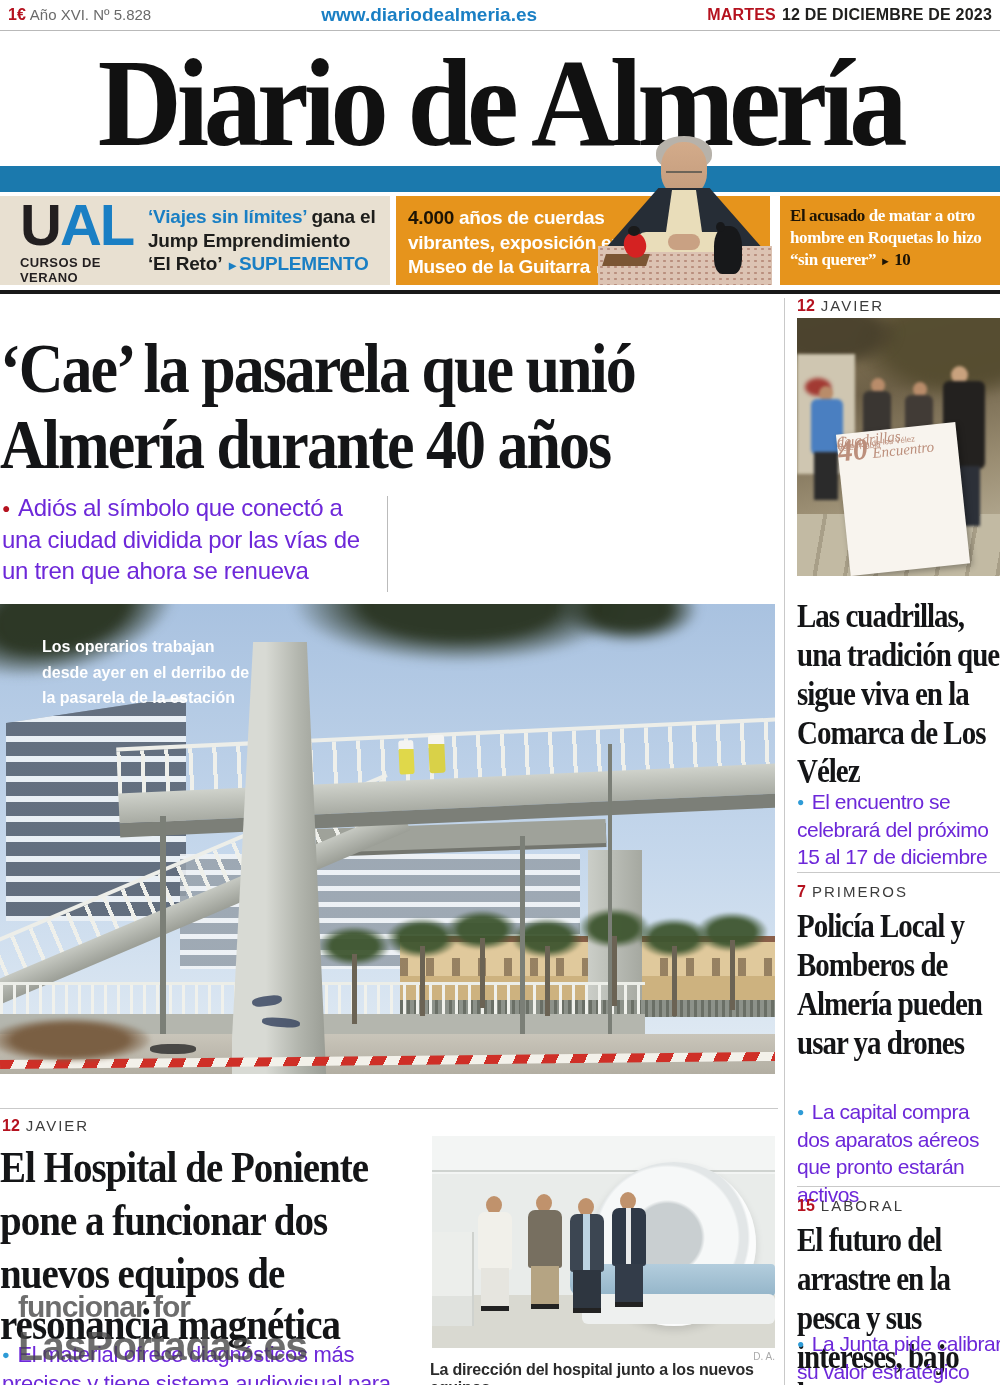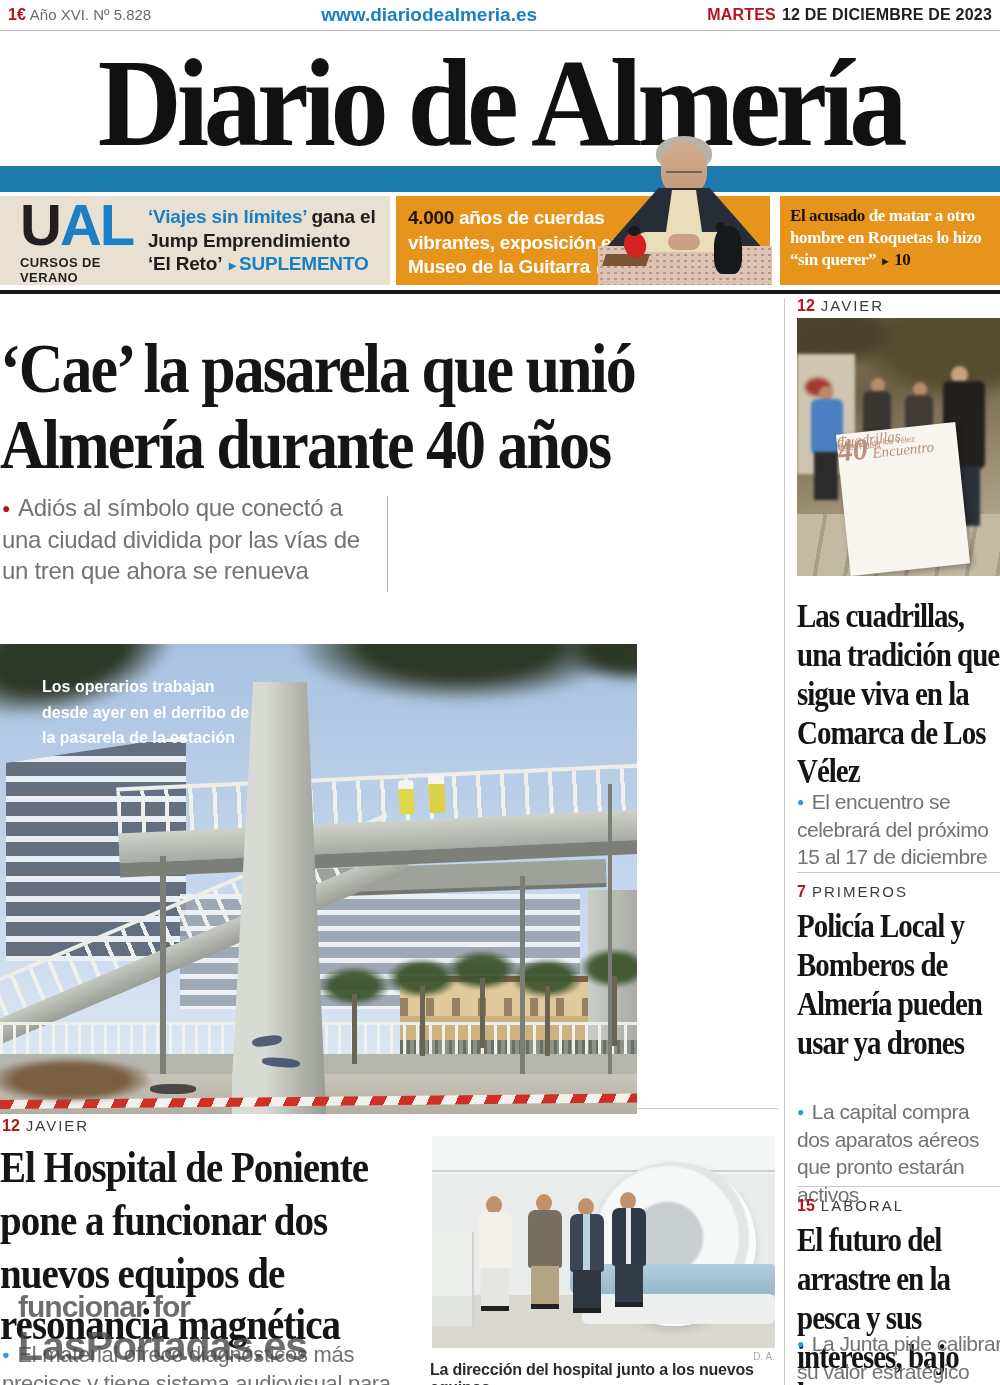--- a/index.html
+++ b/index.html
@@ -55,29 +55,29 @@
   .mic-top{left:30px;top:88px;width:12px;height:10px;background:#1a1a1a;border-radius:50%;}
   .man-dog{left:116px;top:88px;width:28px;height:48px;background:#17181a;border-radius:42% 42% 30% 30%;}
   .dog-ear{left:118px;top:84px;width:9px;height:10px;background:#17181a;border-radius:50%;}
   
   #kicker{position:absolute;left:2px;top:299px;font-size:20px;color:#2c2c2c;letter-spacing:-.2px;}
   #kicker .arr{color:#2a9d7a;font-size:14px;margin-left:8px;}
   #kicker .pg{color:#b5121f;font-weight:bold;font-size:19px;margin-left:2px;}
   #lead-headline{position:absolute;left:0;top:330px;width:778px;
     font-family:"Liberation Serif",serif;font-weight:700;font-size:62px;line-height:1.1;
     letter-spacing:-2px;color:#141517;transform:scaleY(1.12);transform-origin:left top;}
-  .bullet{position:relative;font-size:24px;line-height:1.32;color:#737373;letter-spacing:-.3px;}
+  .bullet{position:relative;font-size:24px;line-height:1.32;color:#6d28d9;letter-spacing:-.3px;}
   .bullet::before{content:"●";font-size:.58em;margin-right:8px;position:relative;top:-.22em;}
   .red-dot::before{color:#b5121f;}
   .blue-dot::before{color:#2e9bd6;}
   #lead-b1{position:absolute;left:2px;top:492px;width:372px;}
   #lead-b2{position:absolute;left:402px;top:492px;width:376px;}
   #lead-bdiv{position:absolute;left:387px;top:496px;width:1px;height:96px;background:#bbb;}
   
-  #lead-photo{position:absolute;left:0;top:644px;width:637px;height:470px;overflow:hidden;
+  #lead-photo{position:absolute;left:0;top:604px;width:775px;height:470px;overflow:hidden;
      background:linear-gradient(180deg,#a9c2e0 0%,#c6d8ec 55%,#e3ecf4 100%);}
   #lead-photo div{position:absolute;}
   .branch{background:radial-gradient(ellipse at center,rgba(38,48,28,.95) 0 40%,rgba(38,48,28,0) 70%);filter:blur(5px);}
   .br1{left:-60px;top:-50px;width:240px;height:120px;transform:rotate(-14deg);}
   .br2{left:290px;top:-60px;width:340px;height:120px;}
   .br3{left:560px;top:-30px;width:140px;height:70px;}
   #photo-cap{left:42px;top:30px;width:210px;font-size:16px;font-weight:bold;line-height:1.6;color:#fff;z-index:9;}
   .bldg1{left:6px;top:92px;width:180px;height:225px;z-index:1;
      background:repeating-linear-gradient(180deg,rgba(238,244,249,.95) 0 6px,rgba(96,108,124,.92) 6px 20px),linear-gradient(#93a2b4,#7e8c9e);
      clip-path:polygon(0 12%,100% 0,100% 100%,0 100%);}

